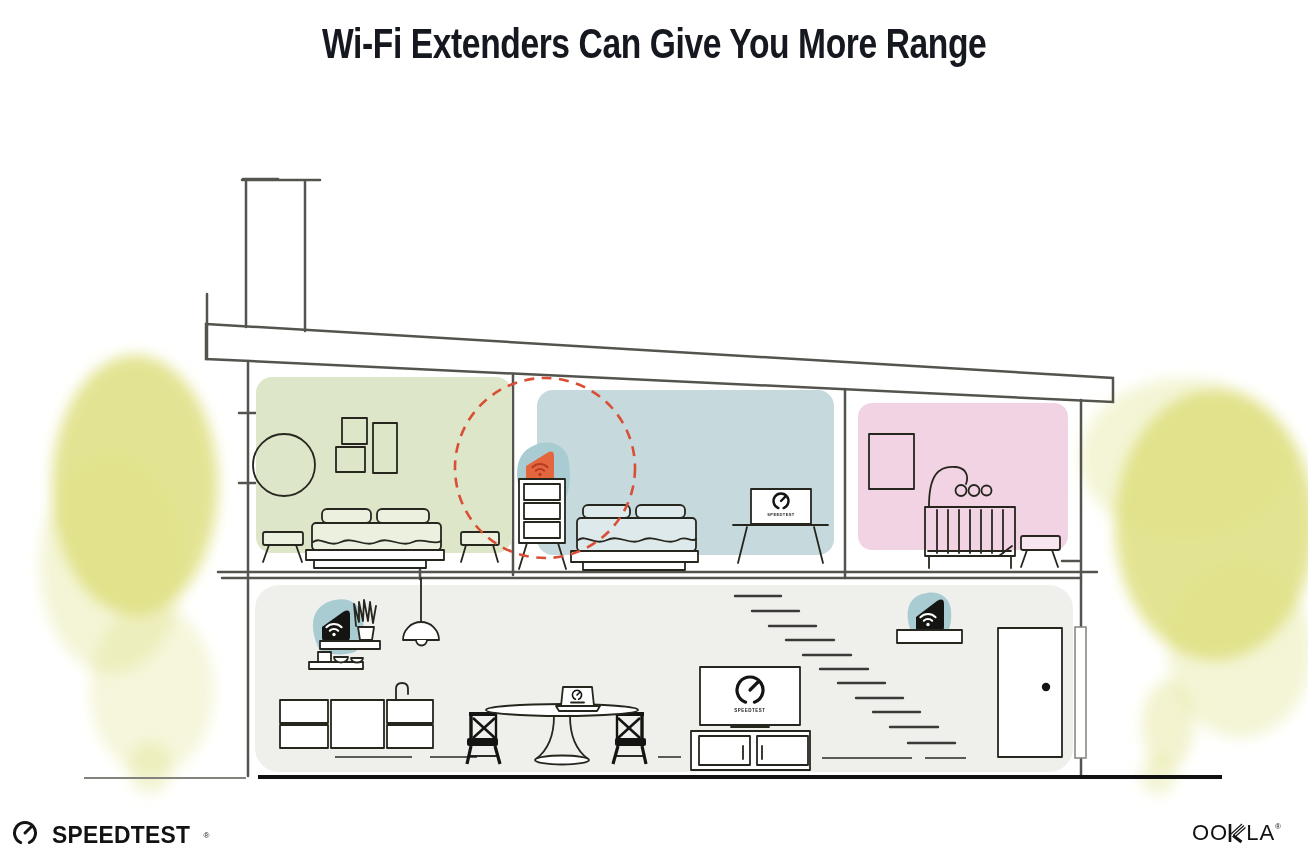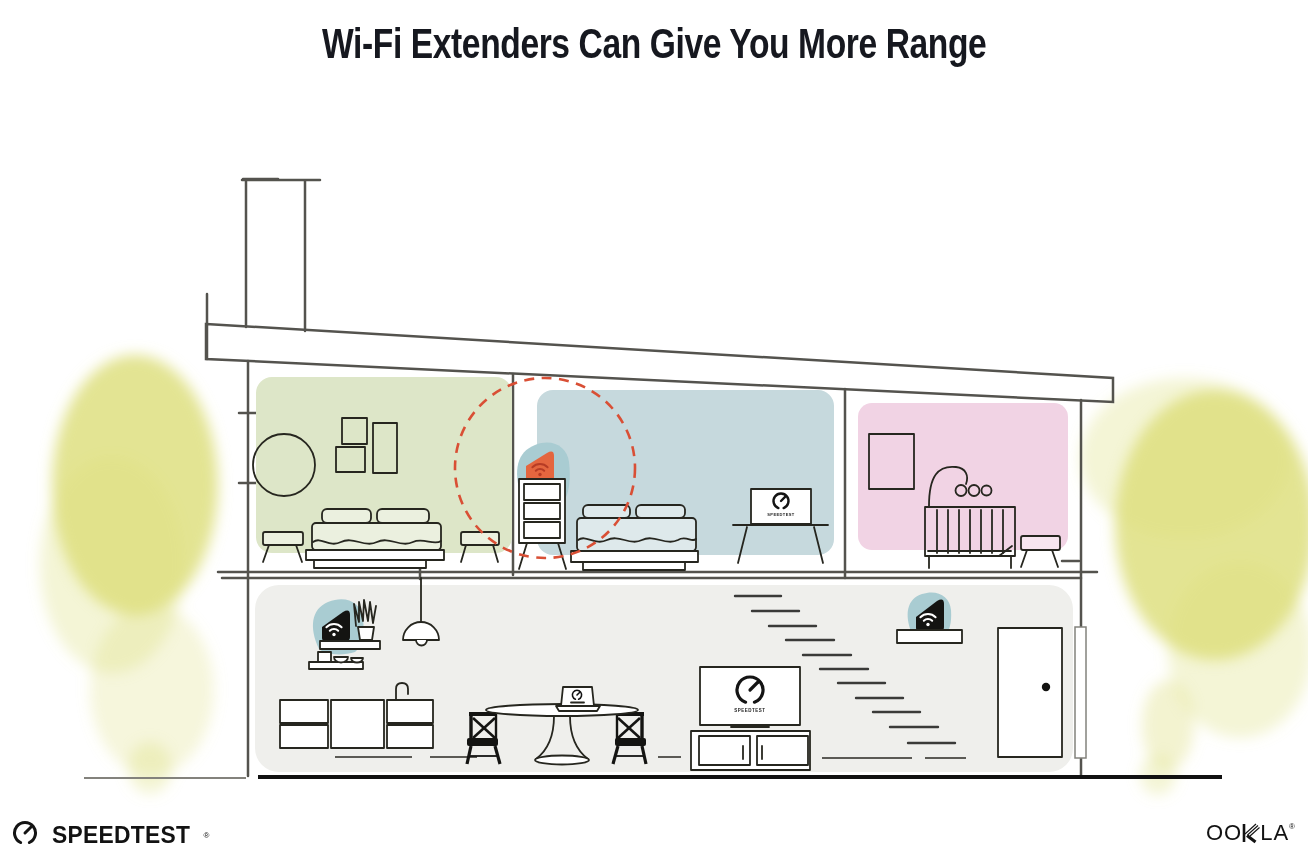--- a/index.html
+++ b/index.html
@@ -29,21 +29,21 @@
   .wifi-w-dot{fill:#ffffff;}
   .tree{fill:var(--tree_yellow,#dcdd78);}
   .dash-circle{stroke:var(--accent_red,#d94f35);stroke-width:2.6;fill:none;stroke-dasharray:10 7.5;}
   .gauge{stroke:#141414;fill:none;stroke-linecap:round;}
   .tv-label{font-family:"Liberation Sans",sans-serif;font-weight:700;fill:#1c1c1c;text-anchor:middle;}
   
   .footer-left{position:absolute;left:12px;top:818px;display:flex;align-items:center;gap:6px;z-index:5;}
   .st-word{font-size:24px;font-weight:700;letter-spacing:.3px;color:#121212;transform:scaleX(.95);
            transform-origin:left center;display:inline-block;}
   .reg{font-size:8px;vertical-align:super;color:#121212;}
-  .footer-right{position:absolute;right:13px;top:822px;display:flex;align-items:flex-start;z-index:5;}
+  .footer-right{position:absolute;right:27px;top:822px;display:flex;align-items:flex-start;z-index:5;}
   .ookla-word{font-size:22px;font-weight:500;letter-spacing:1px;color:#121212;line-height:22px;}
 </style>
 </head>
 <body>
 
 <div class="page">
 
   <div class="hdr">
     <div><span class="title">Wi-Fi Extenders Can Give You More Range</span></div>
   </div>

